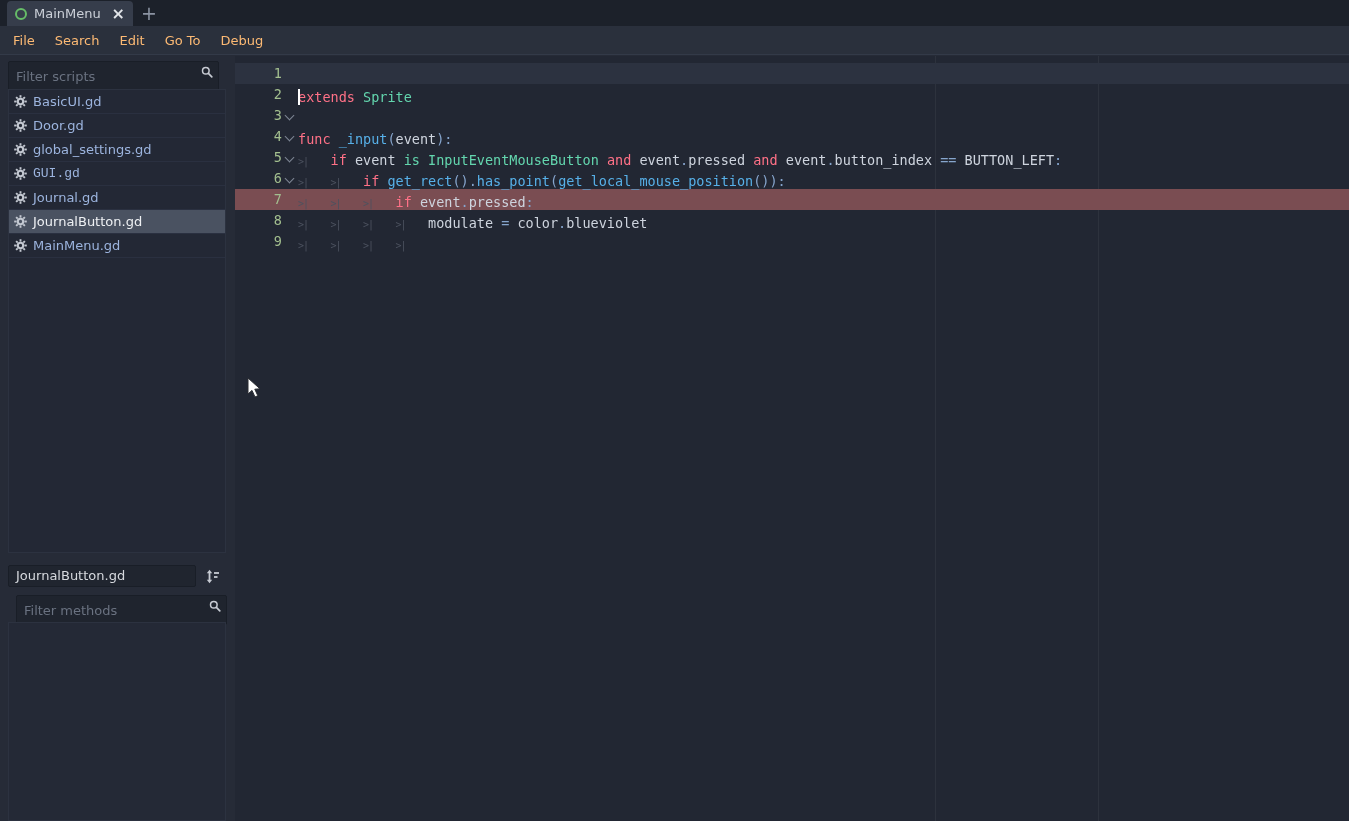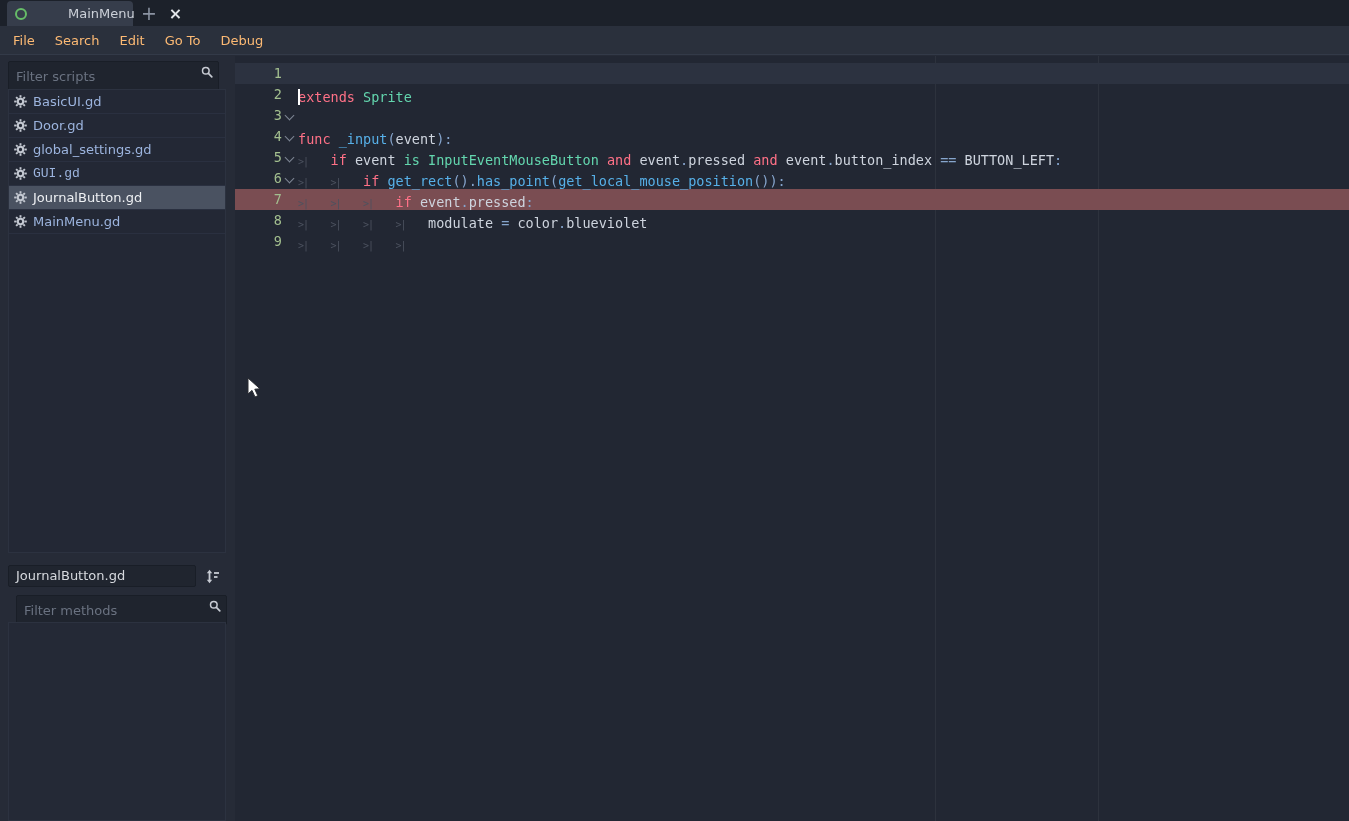--- a/index.html
+++ b/index.html
@@ -3,21 +3,21 @@
 <meta charset="utf-8">
 <style>
   html,body{margin:0;padding:0;}
   body{width:1349px;height:821px;position:relative;background:#262b37;overflow:hidden;
        font-family:"DejaVu Sans","Liberation Sans",sans-serif;}
   .screen{position:absolute;inset:0;}
 
   
   .tabbar{position:absolute;left:0;top:0;right:0;height:26px;background:#1c212a;}
   .scene-tab{position:absolute;left:7px;top:1px;height:25px;width:126px;background:#363d4b;
-             border-radius:4px 4px 0 0;display:flex;align-items:center;padding:0 8px;box-sizing:border-box;gap:34px;}
+             border-radius:4px 4px 0 0;display:flex;align-items:center;padding:0 8px;box-sizing:border-box;}
   .ring{width:8px;height:8px;border:2px solid #66bd68;border-radius:50%;margin-right:7px;flex:none;}
   .tab-label{color:#ccd1d9;font-size:13px;white-space:nowrap;}
   .tab-close{margin-left:auto;color:#e3e6ea;font-size:16px;font-weight:bold;line-height:1;cursor:default;}
   .tab-add{position:absolute;left:137px;top:0;height:26px;width:24px;display:flex;align-items:center;
            justify-content:center;color:#8b93a2;font-size:19px;}
 
   
   .menubar{position:absolute;top:26px;left:0;right:0;height:29px;background:#2a303c;
            border-bottom:1px solid #333a48;display:flex;align-items:center;padding-left:3px;box-sizing:border-box;}
   .menu-item{padding:0 10px;color:#fdba74;font-size:13px;white-space:nowrap;}
@@ -164,20 +164,38 @@
                 <line x1="10.4" y1="6.5" x2="12.8" y2="6.5"></line>
                 <line x1="2.1" y1="2.1" x2="3.7" y2="3.7"></line>
                 <line x1="9.3" y1="9.3" x2="10.9" y2="10.9"></line>
                 <line x1="10.9" y1="2.1" x2="9.3" y2="3.7"></line>
                 <line x1="3.7" y1="9.3" x2="2.1" y2="10.9"></line>
               </g>
             </svg>
           </span>
           <span>GUI.gd</span>
         </div>
+        <div class="script-row" style="color: rgb(156, 180, 222);">
+          <span class="gear">
+            <svg width="13" height="13" viewBox="0 0 13 13">
+              <circle cx="6.5" cy="6.5" r="2.7" fill="none" stroke="#c3c8d1" stroke-width="2.1"></circle>
+              <g stroke="#c3c8d1" stroke-width="1.9">
+                <line x1="6.5" y1="0.2" x2="6.5" y2="2.6"></line>
+                <line x1="6.5" y1="10.4" x2="6.5" y2="12.8"></line>
+                <line x1="0.2" y1="6.5" x2="2.6" y2="6.5"></line>
+                <line x1="10.4" y1="6.5" x2="12.8" y2="6.5"></line>
+                <line x1="2.1" y1="2.1" x2="3.7" y2="3.7"></line>
+                <line x1="9.3" y1="9.3" x2="10.9" y2="10.9"></line>
+                <line x1="10.9" y1="2.1" x2="9.3" y2="3.7"></line>
+                <line x1="3.7" y1="9.3" x2="2.1" y2="10.9"></line>
+              </g>
+            </svg>
+          </span>
+          <span>Journal.gd</span>
+        </div>
         <div class="script-row selected" style="color: rgb(238, 240, 243);">
           <span class="gear">
             <svg width="13" height="13" viewBox="0 0 13 13">
               <circle cx="6.5" cy="6.5" r="2.7" fill="none" stroke="#c3c8d1" stroke-width="2.1"></circle>
               <g stroke="#c3c8d1" stroke-width="1.9">
                 <line x1="6.5" y1="0.2" x2="6.5" y2="2.6"></line>
                 <line x1="6.5" y1="10.4" x2="6.5" y2="12.8"></line>
                 <line x1="0.2" y1="6.5" x2="2.6" y2="6.5"></line>
                 <line x1="10.4" y1="6.5" x2="12.8" y2="6.5"></line>
                 <line x1="2.1" y1="2.1" x2="3.7" y2="3.7"></line>

